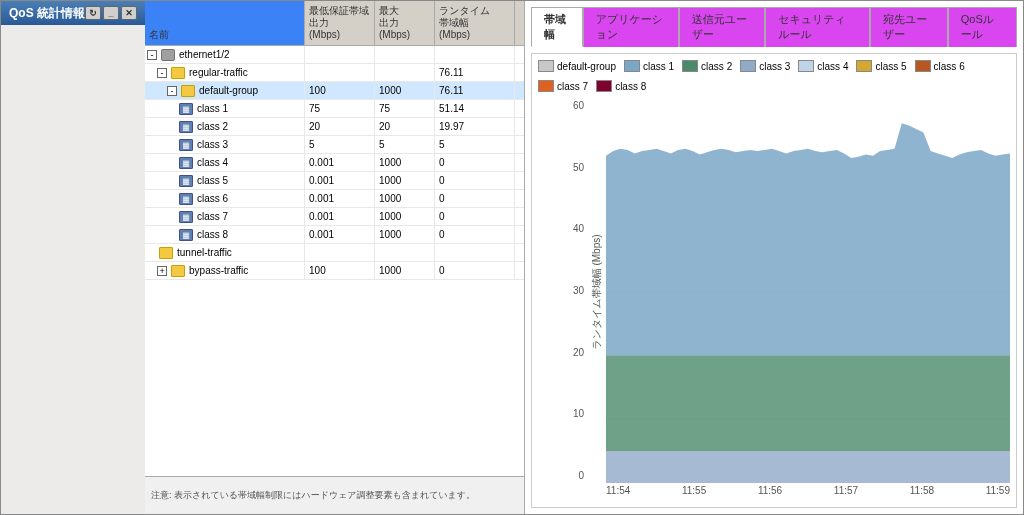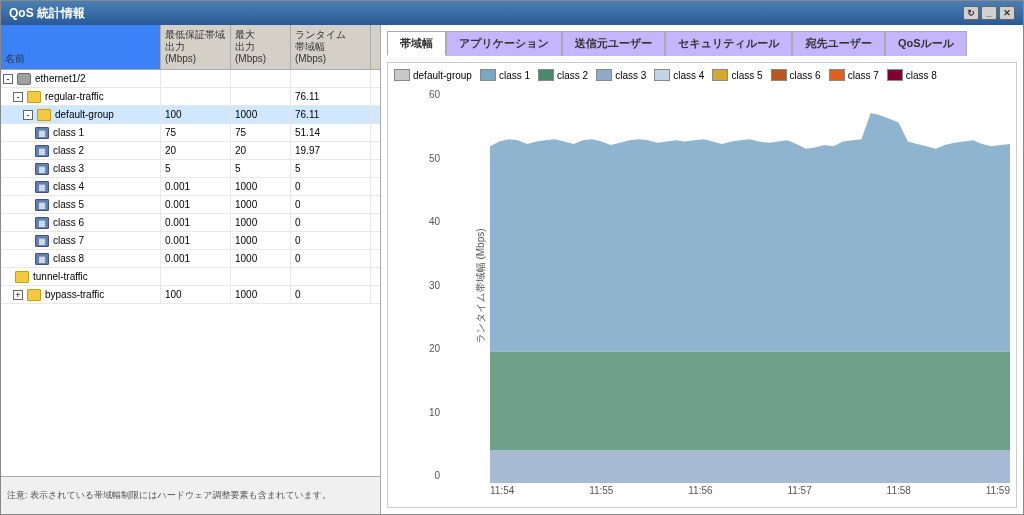--- a/index.html
+++ b/index.html
@@ -1,18 +1,18 @@
 <!DOCTYPE html>
 <html><head>
   <meta charset="utf-8">
   <style>
     * { box-sizing: border-box; margin: 0; padding: 0; }
     body { font-family: 'MS Gothic', 'Meiryo', sans-serif; font-size: 11px; background: #c0c0c0; width: 1024px; height: 515px; overflow: hidden; }
     
-    .window { width: 1024px; height: 515px; background: #ecebe9; border: 1px solid #888; display: flex; flex-direction: column; }
+    .window { width: 1024px; height: 515px; background: #ecebe9; border: 1px solid #888; display: flex; flex-direction: row; }
     
     .titlebar { background: linear-gradient(to bottom, #4a7fb5, #2a5a96); color: white; padding: 4px 8px; font-size: 12px; font-weight: bold; display: flex; align-items: center; justify-content: space-between; height: 24px; }
     .titlebar-title { color: white; }
     .titlebar-controls { display: flex; gap: 2px; }
     .titlebar-btn { width: 16px; height: 14px; background: #d0d0d0; border: 1px solid #666; border-radius: 2px; cursor: pointer; display: flex; align-items: center; justify-content: center; font-size: 9px; color: #333; }
     
     .main-content { display: flex; flex: 1; overflow: hidden; }
     
     .left-panel { width: 380px; min-width: 380px; background: white; border-right: 1px solid #aaa; display: flex; flex-direction: column; }
     
@@ -32,21 +32,21 @@
     .indent3 { padding-left: 22px; }
     .indent4 { padding-left: 32px; }
     
     .expand-icon { width: 10px; height: 10px; border: 1px solid #666; background: white; display: inline-flex; align-items: center; justify-content: center; font-size: 9px; flex-shrink: 0; cursor: pointer; }
     
     .table-footer { padding: 12px 6px; font-size: 9px; color: #555; border-top: 1px solid #aaa; background: #f0f0f0; }
     
     .right-panel { flex: 1; background: white; display: flex; flex-direction: column; padding: 6px; }
     
     .tabs { display: flex; gap: 0; margin-bottom: 6px; }
-    .tab { padding: 4px 12px; background: #c4b5fd; border: 1px solid #aaa; border-bottom: none; font-size: 11px; cursor: pointer; color: #333; font-weight: bold; }
+    .tab { padding: 4px 12px; background: #d946ef; border: 1px solid #aaa; border-bottom: none; font-size: 11px; cursor: pointer; color: #333; }
     .tab.active { background: white; border-bottom: 1px solid white; z-index: 1; font-weight: bold; }
     
     .chart-area { flex: 1; border: 1px solid #ccc; padding: 6px; position: relative; }
     
     .legend { display: flex; flex-wrap: wrap; gap: 8px; margin-bottom: 8px; align-items: center; }
     .legend-item { display: flex; align-items: center; gap: 3px; font-size: 10px; }
     .legend-color { width: 16px; height: 12px; border: 1px solid #888; }
   </style>
 </head>
 <body>
@@ -257,21 +257,21 @@
           <div class="legend-item">
             <div class="legend-color" style="background:#e06020;"></div>
             <span>class 7</span>
           </div>
           <div class="legend-item">
             <div class="legend-color" style="background:#800030;"></div>
             <span>class 8</span>
           </div>
         </div>
 
-        <div style="display:flex;flex:1;min-height:0;gap:28px;">
+        <div style="display:flex;flex:1;min-height:0;">
 
           <div style="width:50px;display:flex;flex-direction:column;justify-content:space-between;align-items:flex-end;padding-right:4px;padding-bottom:20px;font-size:10px;color:#555;">
             <span>60</span>
             <span>50</span>
             <span>40</span>
             <span>30</span>
             <span>20</span>
             <span>10</span>
             <span>0</span>
           </div>

